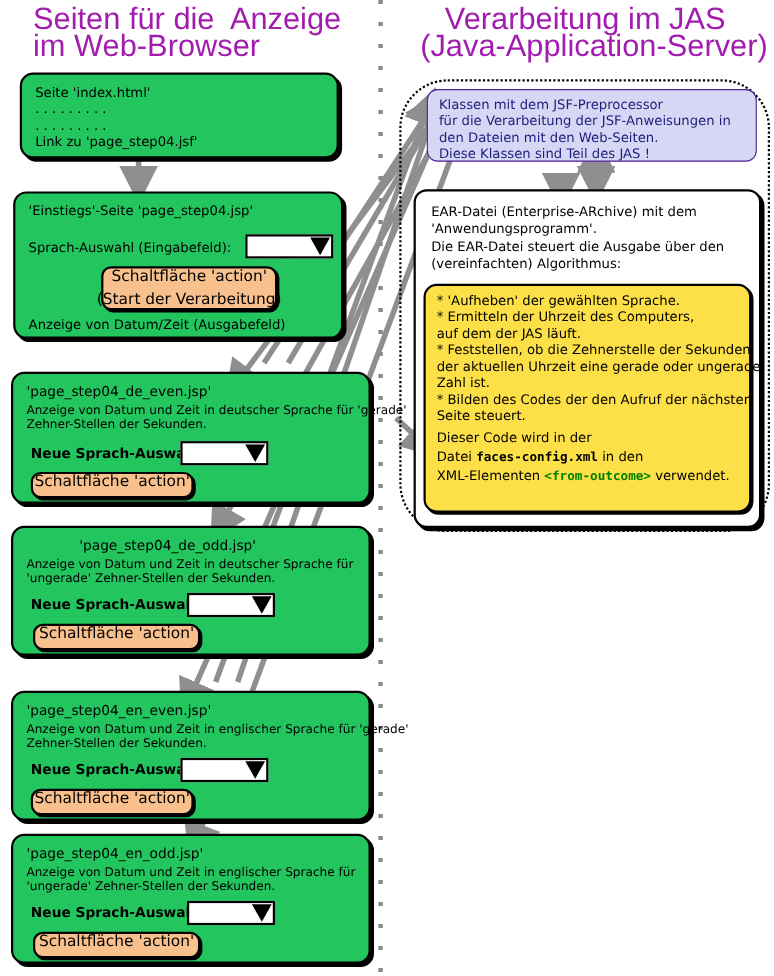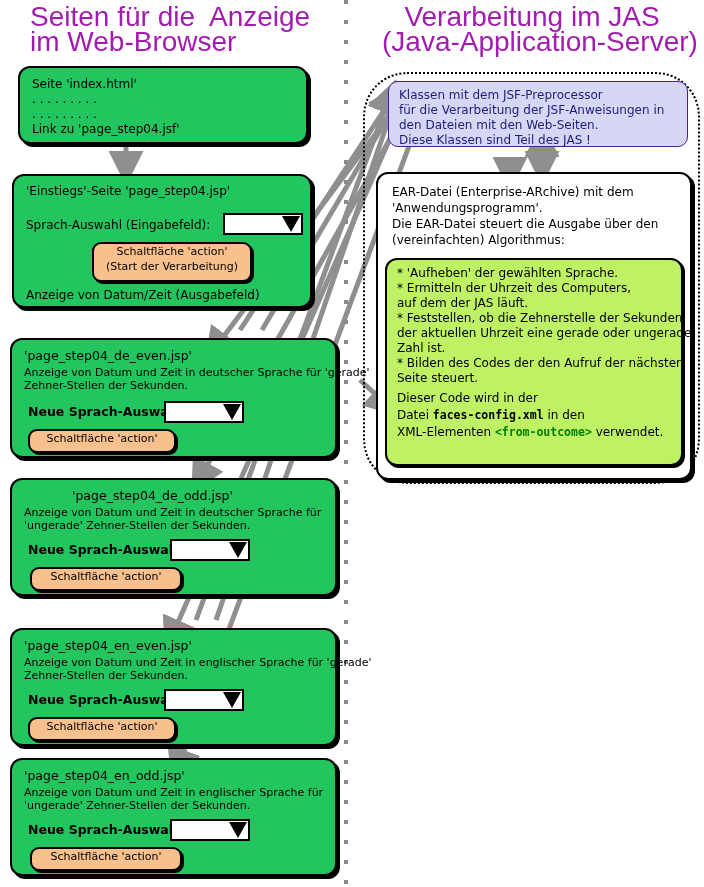--- a/index.html
+++ b/index.html
@@ -32,21 +32,21 @@
   .box{
     position:absolute;
     box-sizing:border-box;
     border:2px solid #000;
     border-radius:12px;
     box-shadow:3px 3px 0 #000;
   }
   .cyan{background:#22c55e;}
   .lav{background:#d6d6f5;border:1px solid #4c1d95;border-radius:10px;box-shadow:none;color:#1d1d7a;}
   .white{background:#ffffff;}
-  .yellow{background:#bef264;border:2px solid #000;border-radius:12px;box-shadow:2px 2px 0 #000;}
+  .yellow{background:#fde047;border:2px solid #000;border-radius:12px;box-shadow:2px 2px 0 #000;}
 
   .txt{
     position:absolute;
     font-family:"DejaVu Sans", sans-serif;
     color:#000;
     white-space:pre;
   }
   .t11{font-size:11px;line-height:13px;}
   .t12{font-size:12px;line-height:15px;}
   .t13{font-size:12.5px;line-height:16px;}
@@ -83,23 +83,23 @@
   .btn{
     position:absolute;
     box-sizing:border-box;
     background:#f8c08c;
     border:2px solid #000;
     border-radius:9px;
     box-shadow:2px 2px 0 #000;
     display:flex;
     flex-direction:column;
     align-items:center;
-    justify-content:flex-start;
-    font-family:"DejaVu Sans", sans-serif;
-    font-size:11px;
+    justify-content:space-between;
+    font-family:"DejaVu Sans", sans-serif;
+    font-size:14px;
     line-height:15px;
     color:#000;
     white-space:pre;
     text-align:center;
   }
 
   
   #divider{
     position:absolute;
     left:344px;top:0;width:4px;height:887px;

